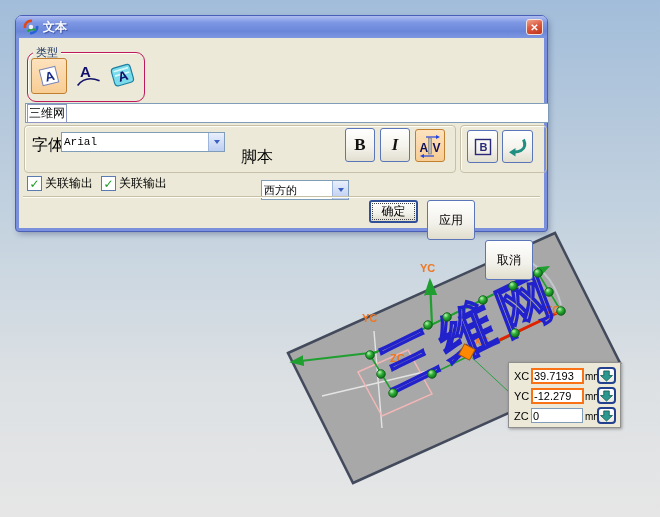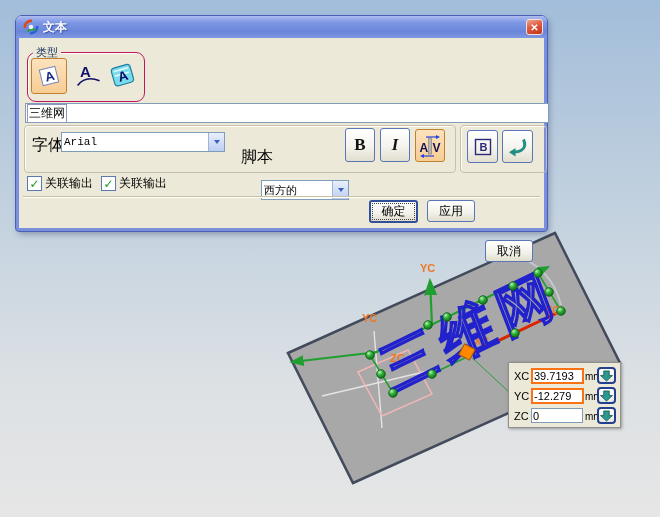--- a/index.html
+++ b/index.html
@@ -87,21 +87,21 @@
   }
   .chev{width:0;height:0;border-left:3.5px solid transparent;border-right:3.5px solid transparent;border-top:4.5px solid #3a5fc0;}
   .checkbox{
     position:absolute;width:13px;height:13px;background:#fff;border:1px solid #5a7ab0;
     display:flex;align-items:center;justify-content:center;cursor:pointer;
   }
   .checkbox .check{color:#17991c;font-size:12px;font-weight:bold;line-height:10px;}
   .cb-label{position:absolute;font-size:12px;color:#000;}
   .separator{position:absolute;left:4px;right:4px;top:180px;height:0;border-top:1px solid #c6c0a8;border-bottom:1px solid #fffef5;}
   .cmd-btn{
-    position:absolute;top:184px;width:48px;height:22px;
+    position:absolute;top:184px;width:48px;height:40px;
     background:linear-gradient(180deg,#ffffff,#f2f1ea 60%,#e0ddcd);
     border:1px solid #5a76b8;border-radius:3px;font-size:12px;color:#000;cursor:pointer;
     font-family:"Liberation Sans","DejaVu Sans",sans-serif;
   }
   .cmd-btn.focused{border:2px solid #31509a;outline:1px dotted #444;outline-offset:-4px;width:49px;height:23px;}
   .serifB{font-family:"Liberation Serif","DejaVu Serif",serif;font-weight:bold;font-size:17px;color:#111;}
   .serifI{font-family:"Liberation Serif","DejaVu Serif",serif;font-weight:bold;font-style:italic;font-size:17px;color:#111;}
 </style>
 </head>
 <body>

